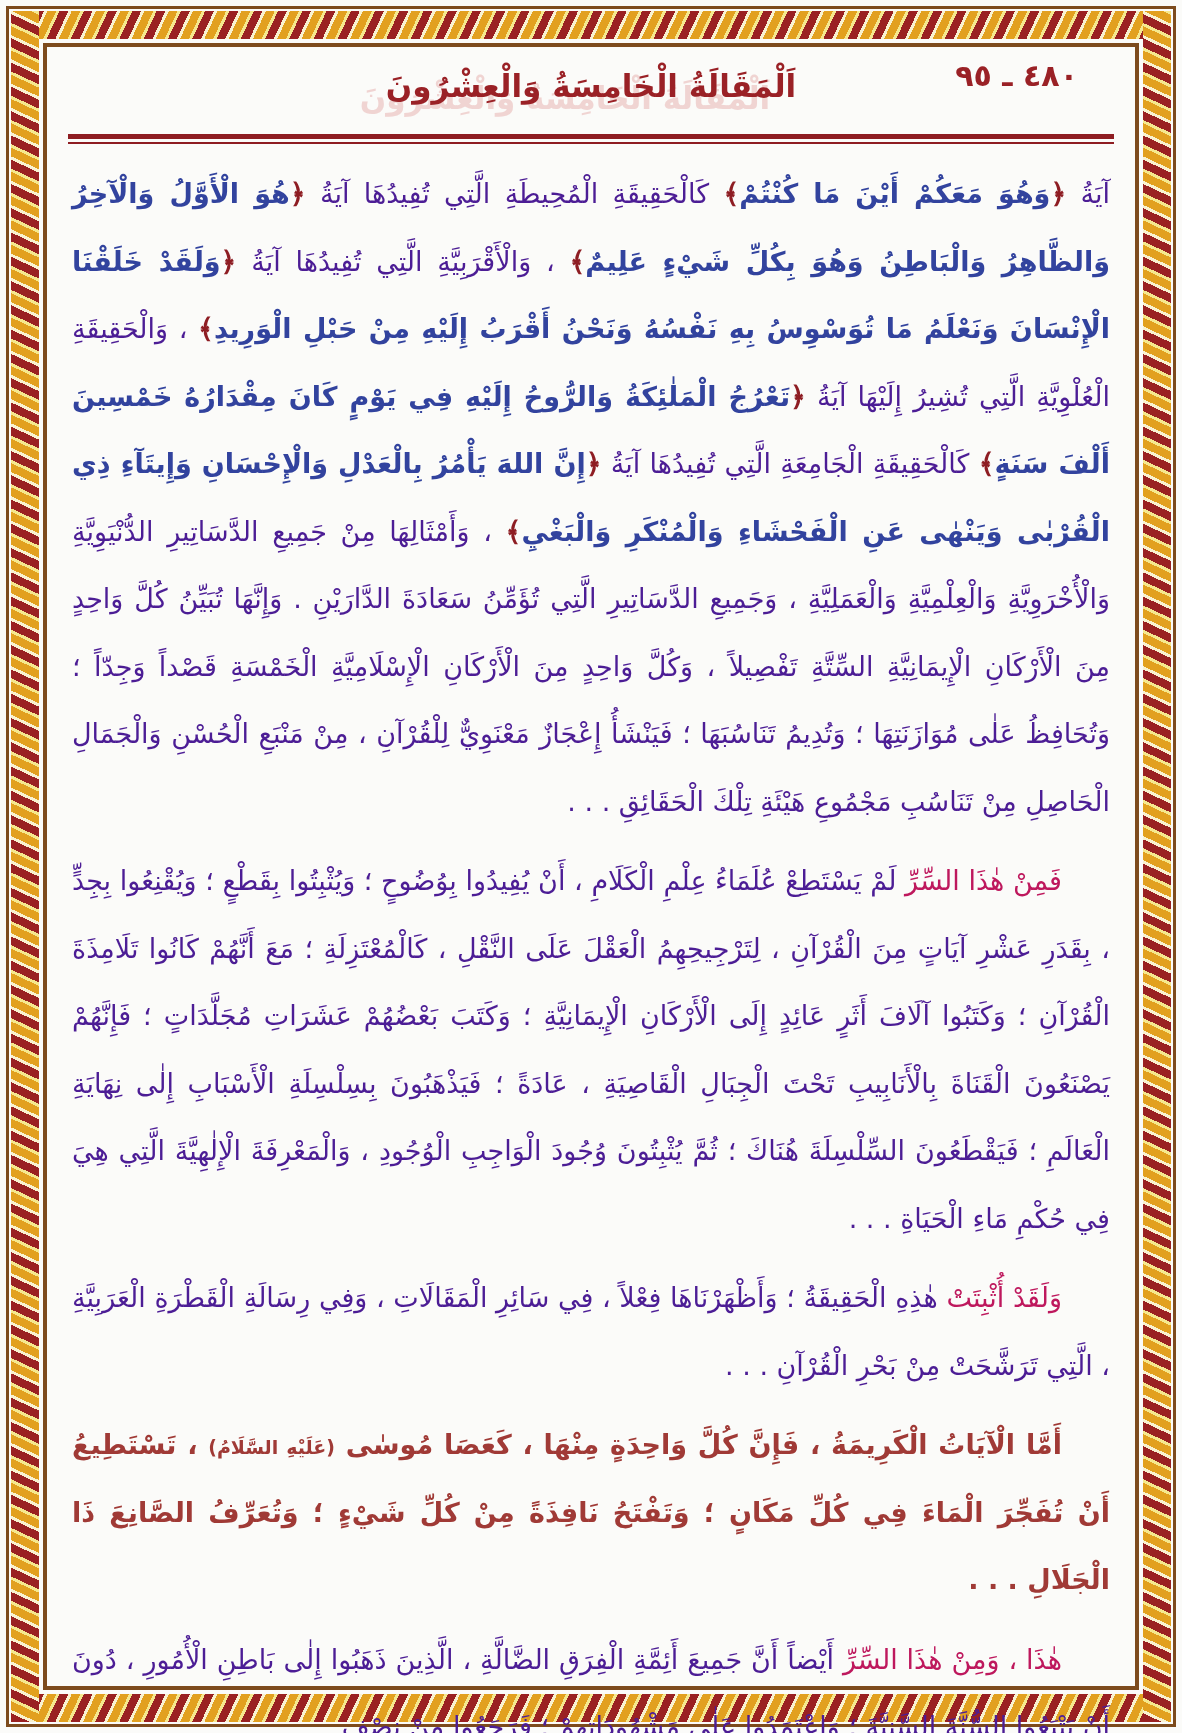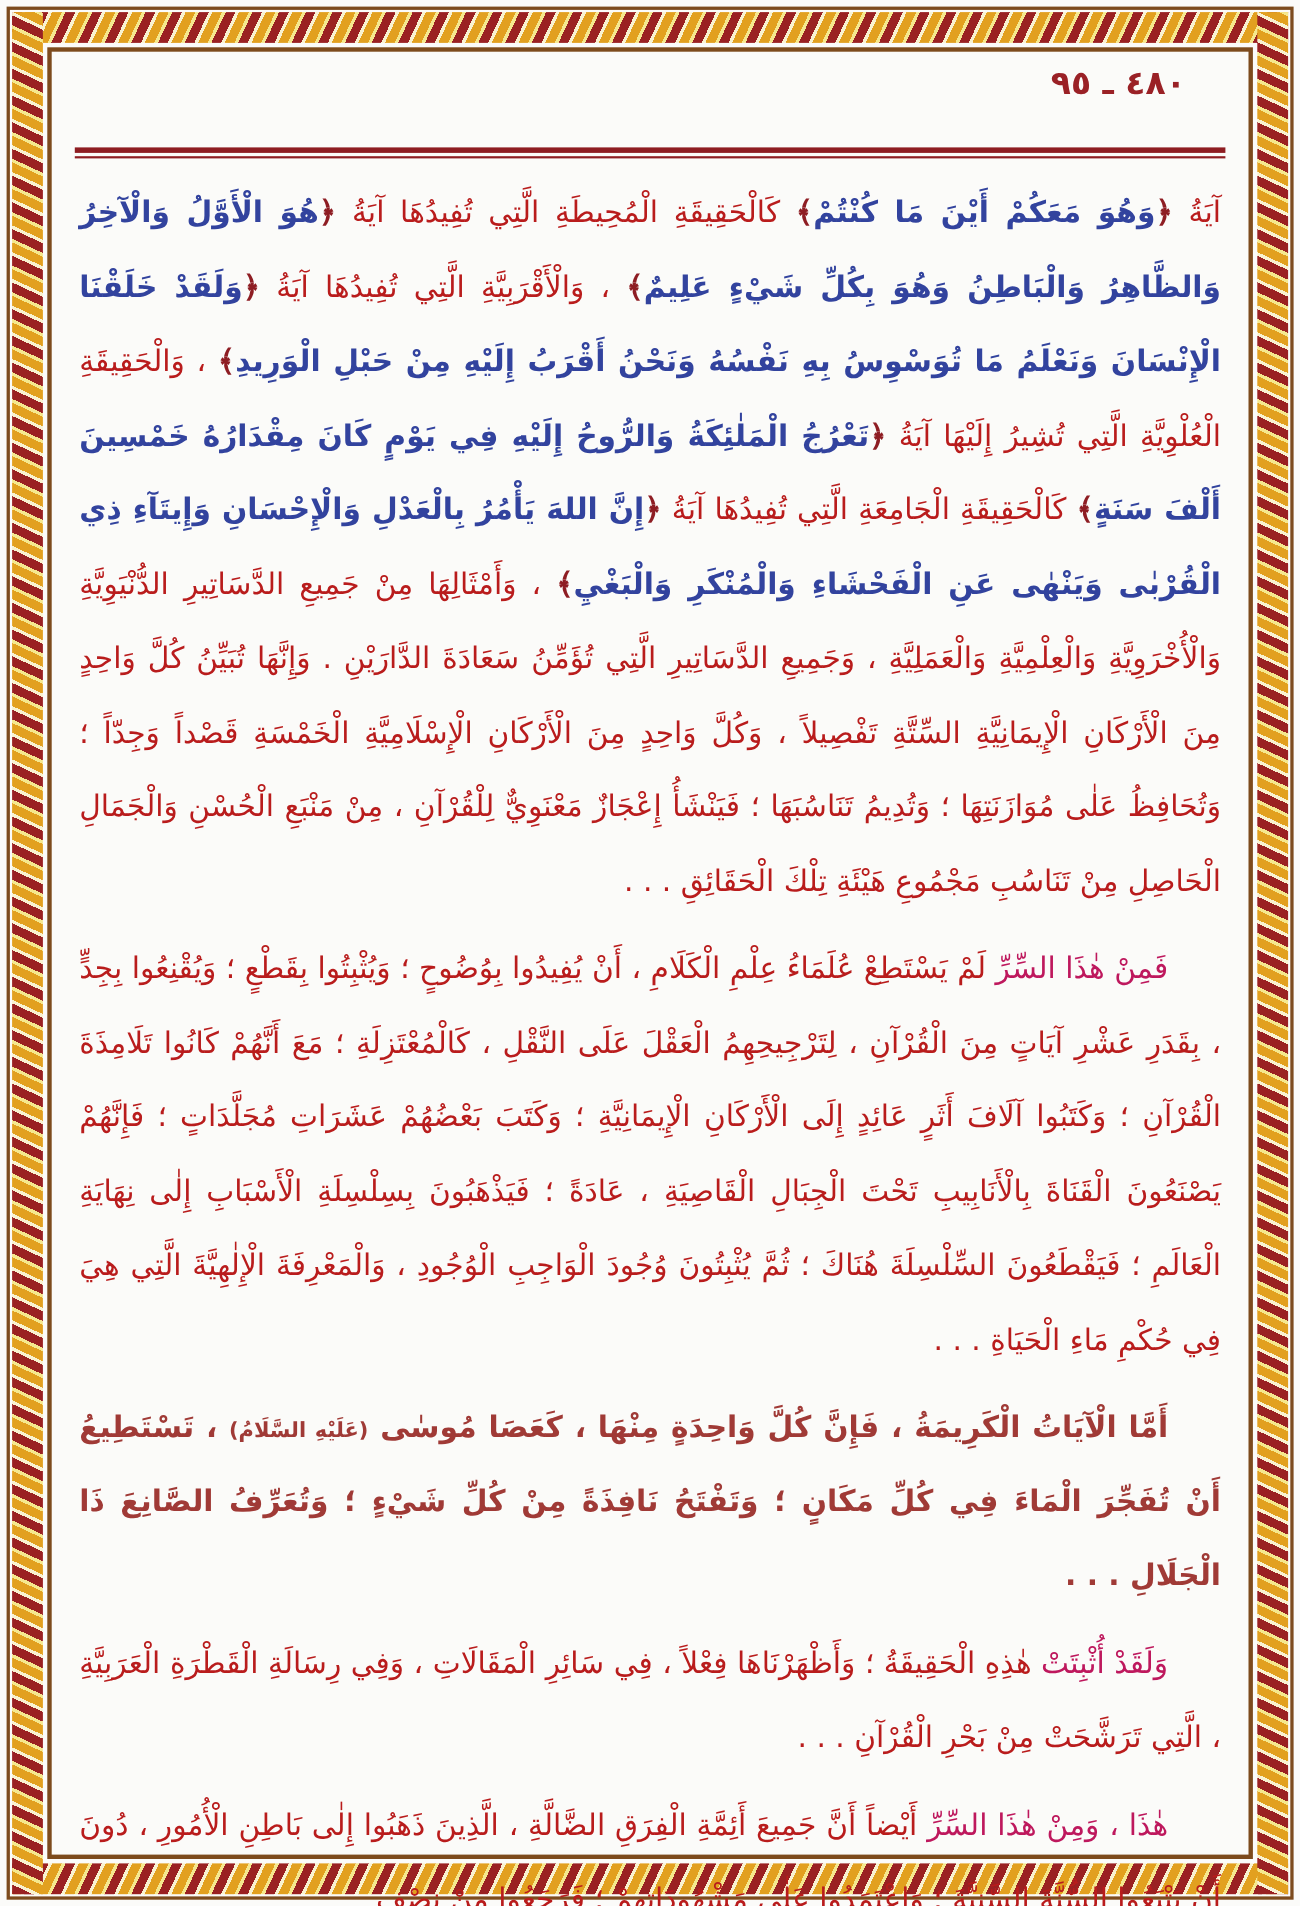--- a/index.html
+++ b/index.html
@@ -36,58 +36,59 @@
   .rule{height:0;border-top:5px solid #8e1d22;margin:4px 2px 0 2px;}
   .rule2{height:0;border-top:2px solid #8e1d22;margin:3px 2px 0 2px;}
   main{margin-top:16px;padding:0 6px;}
   p.para{
     margin:0 0 12px 0;
     font-size:27px;line-height:2.5;
     text-align:justify;text-justify:inter-word;
     color:#151515;
   }
   p.indent{text-indent:48px;}
-  .seg-black{color:#b91c1c;}
+  .seg-black{color:#4c1d95;}
   .seg-blue{color:#32439e;font-weight:bold;}
   .seg-mark{color:#8e1d23;font-weight:bold;}
   .seg-accent{color:#be185d;font-weight:normal;}
   .seg-redbody{color:#a03a36;font-weight:bold;}
   .seg-salam{color:#a03a36;font-weight:bold;font-size:19px;}
 </style>
 </head>
 <body>
 
 <div class="frame-outer"></div>
 <div class="band band-h band-top"></div>
 <div class="band band-h band-bottom"></div>
 <div class="band band-v band-left"></div>
 <div class="band band-v band-right"></div>
 <div class="frame-inner"></div>
 
 <div class="content">
   <div class="page-header">
     <div class="page-number">٤٨٠ ـ ٩٥</div>
+    <h1 class="page-title">اَلْمَقَالَةُ الْخَامِسَةُ وَالْعِشْرُونَ</h1>
   </div>
   <div class="rule"></div>
   <div class="rule2"></div>
 
   <main>
     <p class="para">
       <span class="seg-black">آيَةُ </span><span class="seg-mark">﴿</span><span class="seg-blue">وَهُوَ مَعَكُمْ أَيْنَ مَا كُنْتُمْ</span><span class="seg-mark">﴾</span><span class="seg-black"> كَالْحَقِيقَةِ الْمُحِيطَةِ الَّتِي تُفِيدُهَا آيَةُ </span><span class="seg-mark">﴿</span><span class="seg-blue">هُوَ الْأَوَّلُ وَالْآخِرُ وَالظَّاهِرُ وَالْبَاطِنُ وَهُوَ بِكُلِّ شَيْءٍ عَلِيمٌ</span><span class="seg-mark">﴾</span><span class="seg-black"> ، وَالْأَقْرَبِيَّةِ الَّتِي تُفِيدُهَا آيَةُ </span><span class="seg-mark">﴿</span><span class="seg-blue">وَلَقَدْ خَلَقْنَا الْإِنْسَانَ وَنَعْلَمُ مَا تُوَسْوِسُ بِهِ نَفْسُهُ وَنَحْنُ أَقْرَبُ إِلَيْهِ مِنْ حَبْلِ الْوَرِيدِ</span><span class="seg-mark">﴾</span><span class="seg-black"> ، وَالْحَقِيقَةِ الْعُلْوِيَّةِ الَّتِي تُشِيرُ إِلَيْهَا آيَةُ </span><span class="seg-mark">﴿</span><span class="seg-blue">تَعْرُجُ الْمَلٰئِكَةُ وَالرُّوحُ إِلَيْهِ فِي يَوْمٍ كَانَ مِقْدَارُهُ خَمْسِينَ أَلْفَ سَنَةٍ</span><span class="seg-mark">﴾</span><span class="seg-black"> كَالْحَقِيقَةِ الْجَامِعَةِ الَّتِي تُفِيدُهَا آيَةُ </span><span class="seg-mark">﴿</span><span class="seg-blue">إِنَّ اللهَ يَأْمُرُ بِالْعَدْلِ وَالْإِحْسَانِ وَإِيتَآءِ ذِي الْقُرْبٰى وَيَنْهٰى عَنِ الْفَحْشَاءِ وَالْمُنْكَرِ وَالْبَغْيِ</span><span class="seg-mark">﴾</span><span class="seg-black"> ، وَأَمْثَالِهَا مِنْ جَمِيعِ الدَّسَاتِيرِ الدُّنْيَوِيَّةِ وَالْأُخْرَوِيَّةِ وَالْعِلْمِيَّةِ وَالْعَمَلِيَّةِ ، وَجَمِيعِ الدَّسَاتِيرِ الَّتِي تُؤَمِّنُ سَعَادَةَ الدَّارَيْنِ . وَإِنَّهَا تُبَيِّنُ كُلَّ وَاحِدٍ مِنَ الْأَرْكَانِ الْإِيمَانِيَّةِ السِّتَّةِ تَفْصِيلاً ، وَكُلَّ وَاحِدٍ مِنَ الْأَرْكَانِ الْإِسْلَامِيَّةِ الْخَمْسَةِ قَصْداً وَجِدّاً ؛ وَتُحَافِظُ عَلٰى مُوَازَنَتِهَا ؛ وَتُدِيمُ تَنَاسُبَهَا ؛ فَيَنْشَأُ إِعْجَازٌ مَعْنَوِيٌّ لِلْقُرْآنِ ، مِنْ مَنْبَعِ الْحُسْنِ وَالْجَمَالِ الْحَاصِلِ مِنْ تَنَاسُبِ مَجْمُوعِ هَيْئَةِ تِلْكَ الْحَقَائِقِ . . .</span>
     </p>
 
     <p class="para indent">
       <span class="seg-accent">فَمِنْ هٰذَا السِّرِّ</span><span class="seg-black"> لَمْ يَسْتَطِعْ عُلَمَاءُ عِلْمِ الْكَلَامِ ، أَنْ يُفِيدُوا بِوُضُوحٍ ؛ وَيُثْبِتُوا بِقَطْعٍ ؛ وَيُقْنِعُوا بِجِدٍّ ، بِقَدَرِ عَشْرِ آيَاتٍ مِنَ الْقُرْآنِ ، لِتَرْجِيحِهِمُ الْعَقْلَ عَلَى النَّقْلِ ، كَالْمُعْتَزِلَةِ ؛ مَعَ أَنَّهُمْ كَانُوا تَلَامِذَةَ الْقُرْآنِ ؛ وَكَتَبُوا آلَافَ أَثَرٍ عَائِدٍ إِلَى الْأَرْكَانِ الْإِيمَانِيَّةِ ؛ وَكَتَبَ بَعْضُهُمْ عَشَرَاتِ مُجَلَّدَاتٍ ؛ فَإِنَّهُمْ يَصْنَعُونَ الْقَنَاةَ بِالْأَنَابِيبِ تَحْتَ الْجِبَالِ الْقَاصِيَةِ ، عَادَةً ؛ فَيَذْهَبُونَ بِسِلْسِلَةِ الْأَسْبَابِ إِلٰى نِهَايَةِ الْعَالَمِ ؛ فَيَقْطَعُونَ السِّلْسِلَةَ هُنَاكَ ؛ ثُمَّ يُثْبِتُونَ وُجُودَ الْوَاجِبِ الْوُجُودِ ، وَالْمَعْرِفَةَ الْإِلٰهِيَّةَ الَّتِي هِيَ فِي حُكْمِ مَاءِ الْحَيَاةِ . . .</span>
     </p>
 
     <p class="para indent">
-      <span class="seg-redbody">أَمَّا الْآيَاتُ الْكَرِيمَةُ ، فَإِنَّ كُلَّ وَاحِدَةٍ مِنْهَا ، كَعَصَا مُوسٰى </span><span class="seg-salam">(عَلَيْهِ السَّلَامُ)</span><span class="seg-redbody"> ، تَسْتَطِيعُ أَنْ تُفَجِّرَ الْمَاءَ فِي كُلِّ مَكَانٍ ؛ وَتَفْتَحُ نَافِذَةً مِنْ كُلِّ شَيْءٍ ؛ وَتُعَرِّفُ الصَّانِعَ ذَا الْجَلَالِ . . .</span>
+      <span class="seg-accent">وَلَقَدْ أُثْبِتَتْ</span><span class="seg-black"> هٰذِهِ الْحَقِيقَةُ ؛ وَأَظْهَرْنَاهَا فِعْلاً ، فِي سَائِرِ الْمَقَالَاتِ ، وَفِي رِسَالَةِ الْقَطْرَةِ الْعَرَبِيَّةِ ، الَّتِي تَرَشَّحَتْ مِنْ بَحْرِ الْقُرْآنِ . . .</span>
     </p>
 
     <p class="para indent">
-      <span class="seg-accent">وَلَقَدْ أُثْبِتَتْ</span><span class="seg-black"> هٰذِهِ الْحَقِيقَةُ ؛ وَأَظْهَرْنَاهَا فِعْلاً ، فِي سَائِرِ الْمَقَالَاتِ ، وَفِي رِسَالَةِ الْقَطْرَةِ الْعَرَبِيَّةِ ، الَّتِي تَرَشَّحَتْ مِنْ بَحْرِ الْقُرْآنِ . . .</span>
+      <span class="seg-redbody">أَمَّا الْآيَاتُ الْكَرِيمَةُ ، فَإِنَّ كُلَّ وَاحِدَةٍ مِنْهَا ، كَعَصَا مُوسٰى </span><span class="seg-salam">(عَلَيْهِ السَّلَامُ)</span><span class="seg-redbody"> ، تَسْتَطِيعُ أَنْ تُفَجِّرَ الْمَاءَ فِي كُلِّ مَكَانٍ ؛ وَتَفْتَحُ نَافِذَةً مِنْ كُلِّ شَيْءٍ ؛ وَتُعَرِّفُ الصَّانِعَ ذَا الْجَلَالِ . . .</span>
     </p>
 
     <p class="para indent">
       <span class="seg-accent">هٰذَا ، وَمِنْ هٰذَا السِّرِّ</span><span class="seg-black"> أَيْضاً أَنَّ جَمِيعَ أَئِمَّةِ الْفِرَقِ الضَّالَّةِ ، الَّذِينَ ذَهَبُوا إِلٰى بَاطِنِ الْأُمُورِ ، دُونَ أَنْ يَتْبَعُوا السُّنَّةَ السَّنِيَّةَ ؛ وَاعْتَمَدُوا عَلٰى مَشْهُودَاتِهِمْ ؛ فَرَجَعُوا مِنْ نِصْفِ</span>
     </p>
   </main>
 </div>
 
 </body></html>

